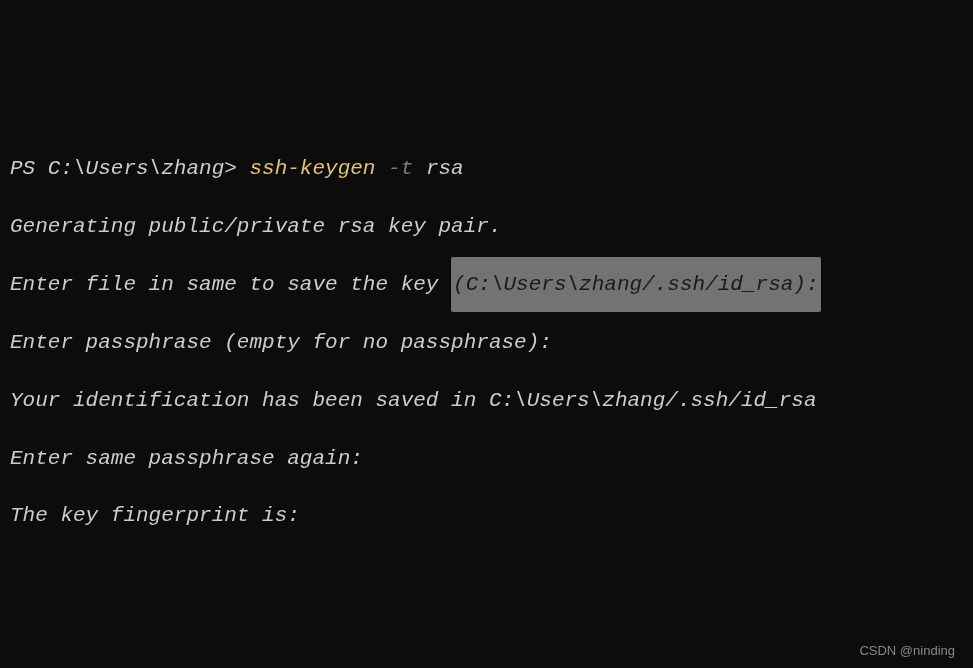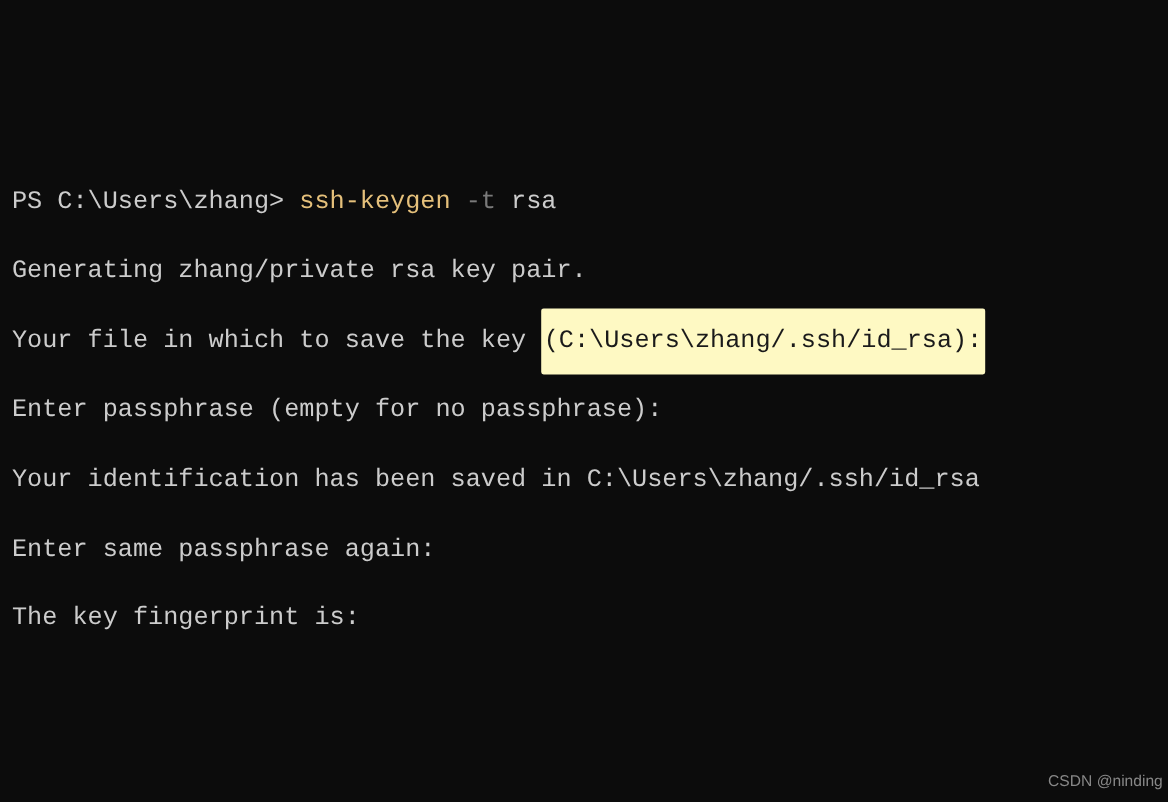--- a/index.html
+++ b/index.html
@@ -15,57 +15,58 @@
       line-height: 1.38;
       padding: 10px;
       width: 973px;
       height: 668px;
       overflow: hidden;
       position: relative;
       white-space: pre;
     }
     .line {
       display: block;
+      font-style: italic;
     }
     .prompt-path {
       color: #cccccc;
     }
     .command-yellow {
       color: #e5c07b;
     }
     .command-blue {
       color: #7a7a7a;
     }
     .command-arg {
       color: #cccccc;
     }
     .highlight {
-      background-color: #fef9c3;
+      background-color: #737373;
       color: #1a1a1a;
       border-radius: 2px;
       padding: 16px 2px;
     }
     .watermark {
       position: absolute;
       bottom: 8px;
-      right: 4px;
+      right: 18px;
       color: #888888;
       font-size: 13px;
       font-family: Arial, sans-serif;
     }
   </style>
 </head>
 <body>
 
 
 
 <div>
 <span class="line"><span class="prompt-path">PS C:\Users\zhang&gt; </span><span class="command-yellow">ssh-keygen</span><span class="command-blue"> -t</span><span class="command-arg"> rsa</span></span>
-<span class="line">Generating zhang/private rsa key pair.</span>
-<span class="line"><span>Your file in which to save the key </span><span class="highlight">(C:\Users\zhang/.ssh/id_rsa):</span></span>
+<span class="line">Generating public/private rsa key pair.</span>
+<span class="line"><span>Enter file in same to save the key </span><span class="highlight">(C:\Users\zhang/.ssh/id_rsa):</span></span>
 <span class="line">Enter passphrase (empty for no passphrase):</span>
 <span class="line">Your identification has been saved in C:\Users\zhang/.ssh/id_rsa</span>
 <span class="line">Enter same passphrase again:</span>
 <span class="line">The key fingerprint is:</span>
 
 
 
 
 
 

